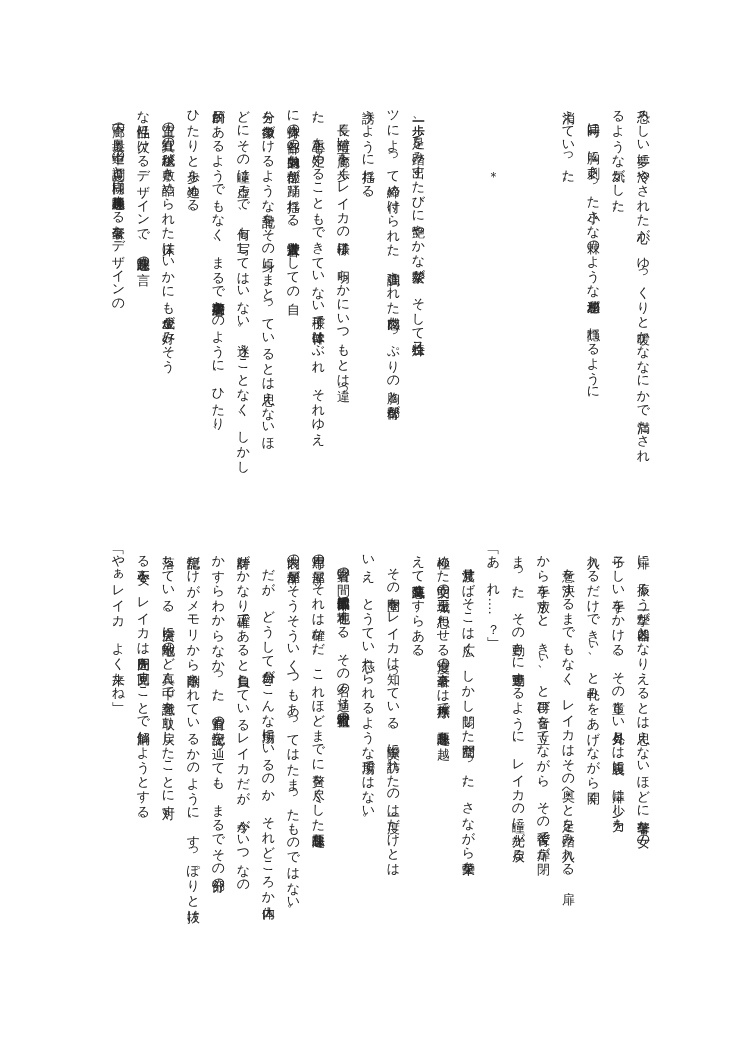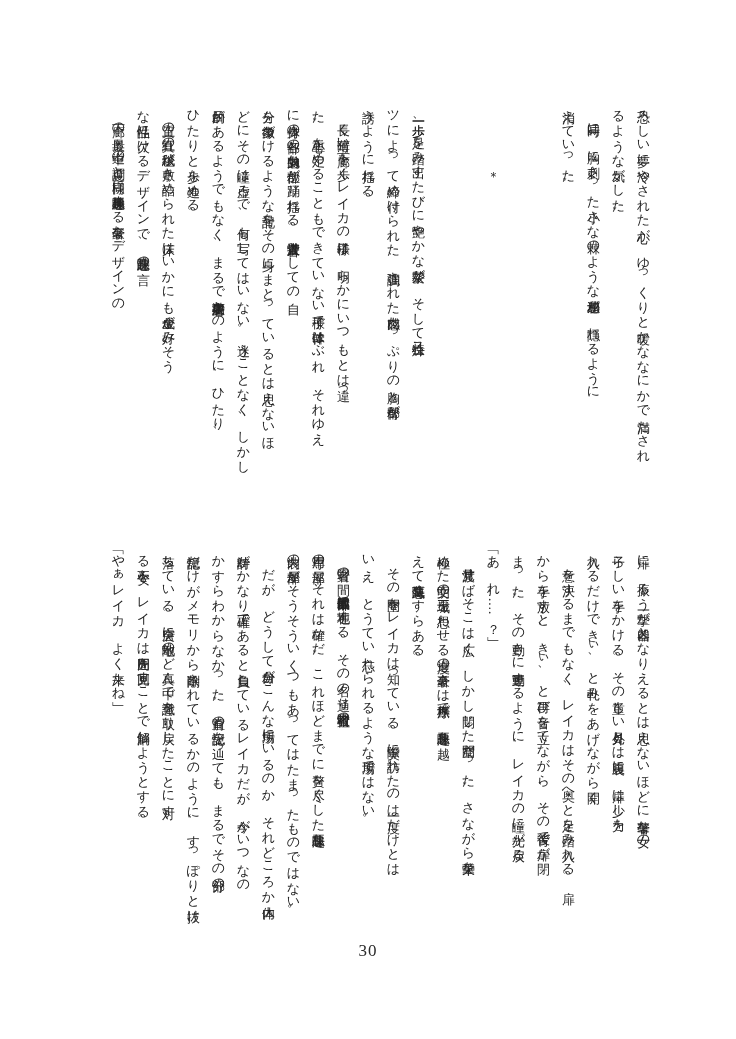--- a/index.html
+++ b/index.html
@@ -105,15 +105,14 @@
       <div class="line">内装の部屋がそうそういくつもあってはたまったものではない。</div>
       <div class="line indent">だが、どうして自分がこんな場所にいるのか、それどころか体内</div>
       <div class="line">時計がかなり正確であると自負しているレイカだが、今がいつなの</div>
       <div class="line">かすらわからなかった。直前の記憶を辿っても、まるでその部分の</div>
       <div class="line">記憶だけがメモリから削除されているかのように、すっぽりと抜け</div>
       <div class="line">落ちている。唐突に敵地のど真ん中で意識を取り戻したことに対す</div>
       <div class="line">る不安を、レイカは周囲を見回すことで解消しようとする。</div>
       <div class="line">「やぁレイカ。よく来たね」</div>
     </div>
 
-  <div class="page-number">30</div>
 
 </div>
 
 </body></html>

